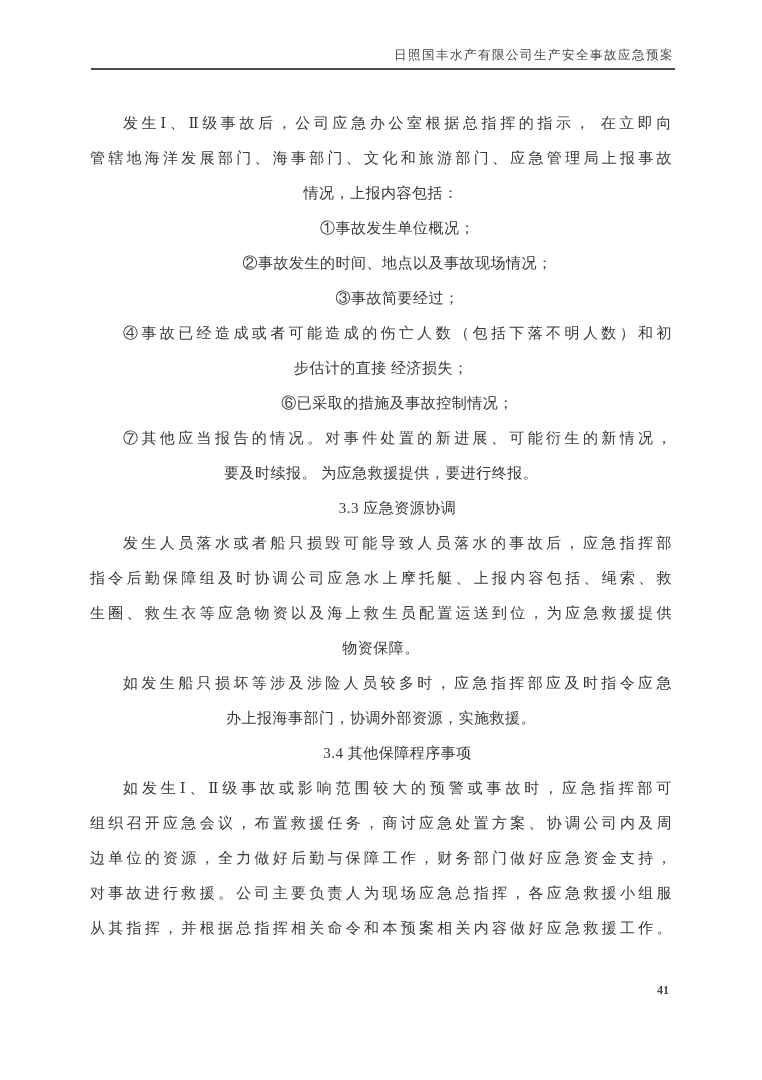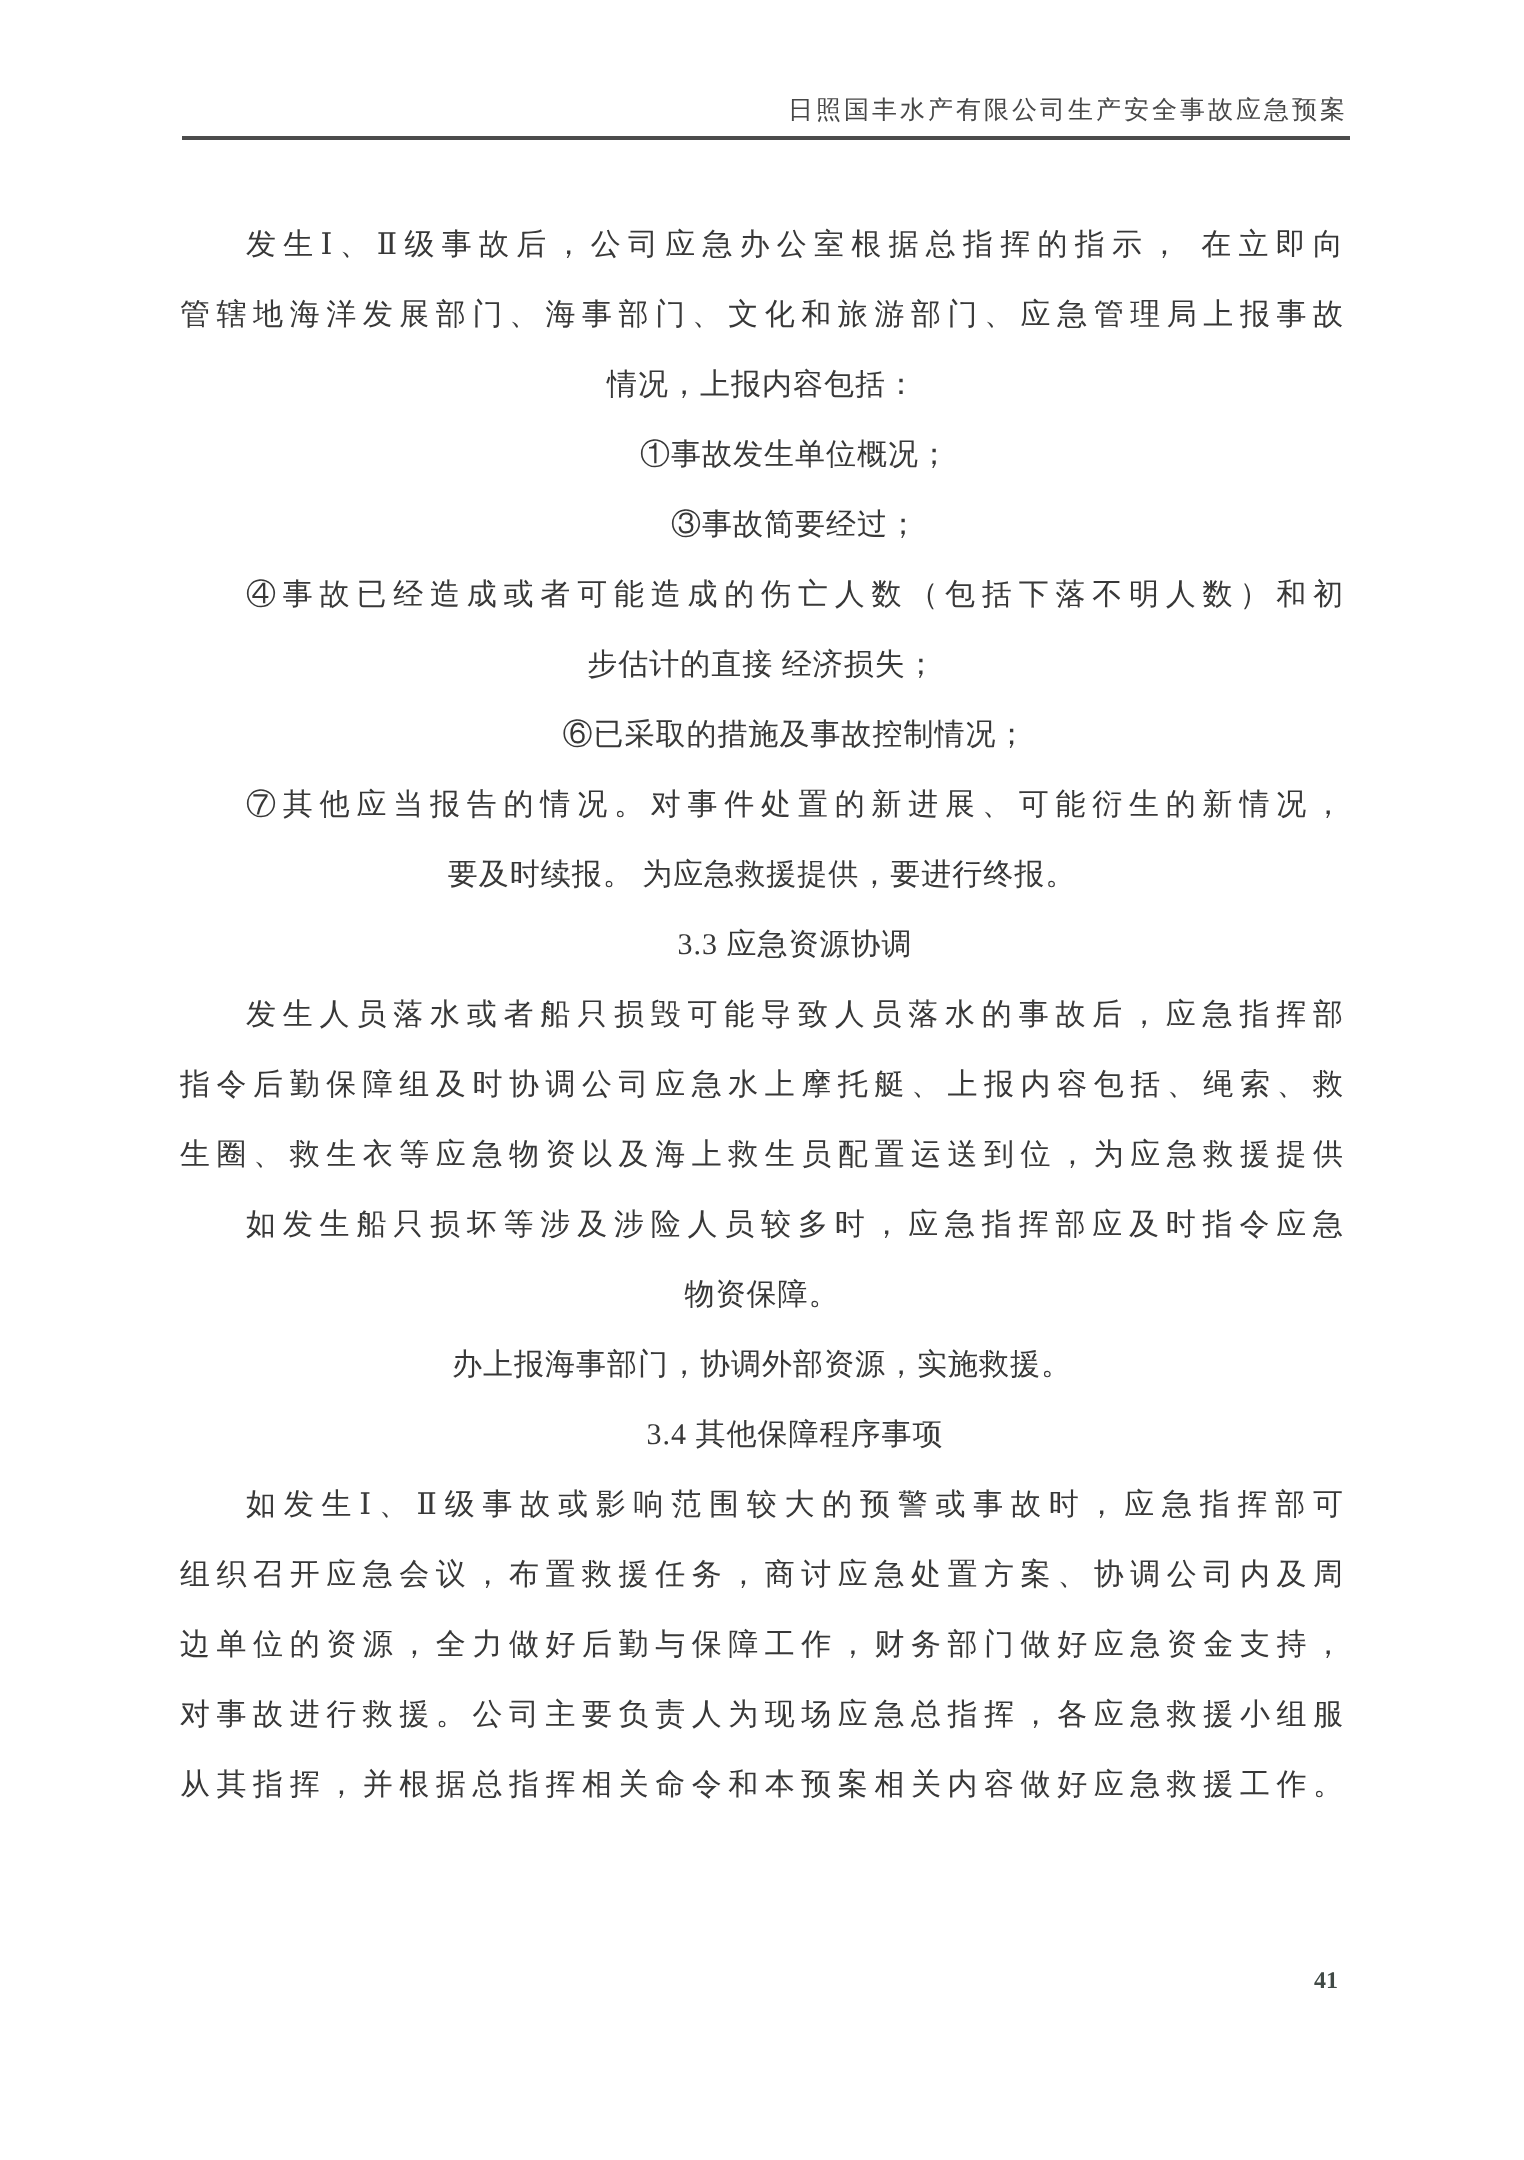--- a/index.html
+++ b/index.html
@@ -71,32 +71,33 @@
 
   <div class="header-title">日照国丰水产有限公司生产安全事故应急预案</div>
 
   <div class="header-rule"></div>
 
   <div class="doc-body">
       <div class="line indent justify">发生Ⅰ、Ⅱ级事故后，公司应急办公室根据总指挥的指示， 在立即向</div>
       <div class="line justify">管辖地海洋发展部门、海事部门、文化和旅游部门、应急管理局上报事故</div>
       <div class="line">情况，上报内容包括：</div>
       <div class="line indent">①事故发生单位概况；</div>
+      <div class="line indent">②事故发生的时间、地点以及事故现场情况；</div>
       <div class="line indent">③事故简要经过；</div>
       <div class="line indent justify">④事故已经造成或者可能造成的伤亡人数（包括下落不明人数）和初</div>
       <div class="line">步估计的直接 经济损失；</div>
       <div class="line indent">⑥已采取的措施及事故控制情况；</div>
       <div class="line indent justify">⑦其他应当报告的情况。对事件处置的新进展、可能衍生的新情况，</div>
       <div class="line">要及时续报。 为应急救援提供，要进行终报。</div>
       <div class="line indent">3.3 应急资源协调</div>
       <div class="line indent justify">发生人员落水或者船只损毁可能导致人员落水的事故后，应急指挥部</div>
       <div class="line justify">指令后勤保障组及时协调公司应急水上摩托艇、上报内容包括、绳索、救</div>
       <div class="line justify">生圈、救生衣等应急物资以及海上救生员配置运送到位，为应急救援提供</div>
+      <div class="line">物资保障。</div>
       <div class="line indent justify">如发生船只损坏等涉及涉险人员较多时，应急指挥部应及时指令应急</div>
-      <div class="line">物资保障。</div>
       <div class="line">办上报海事部门，协调外部资源，实施救援。</div>
       <div class="line indent">3.4 其他保障程序事项</div>
       <div class="line indent justify">如发生Ⅰ、Ⅱ级事故或影响范围较大的预警或事故时，应急指挥部可</div>
       <div class="line justify">组织召开应急会议，布置救援任务，商讨应急处置方案、协调公司内及周</div>
       <div class="line justify">边单位的资源，全力做好后勤与保障工作，财务部门做好应急资金支持，</div>
       <div class="line justify">对事故进行救援。公司主要负责人为现场应急总指挥，各应急救援小组服</div>
       <div class="line justify">从其指挥，并根据总指挥相关命令和本预案相关内容做好应急救援工作。</div>
     </div>
 
   <div class="page-number">41</div>

